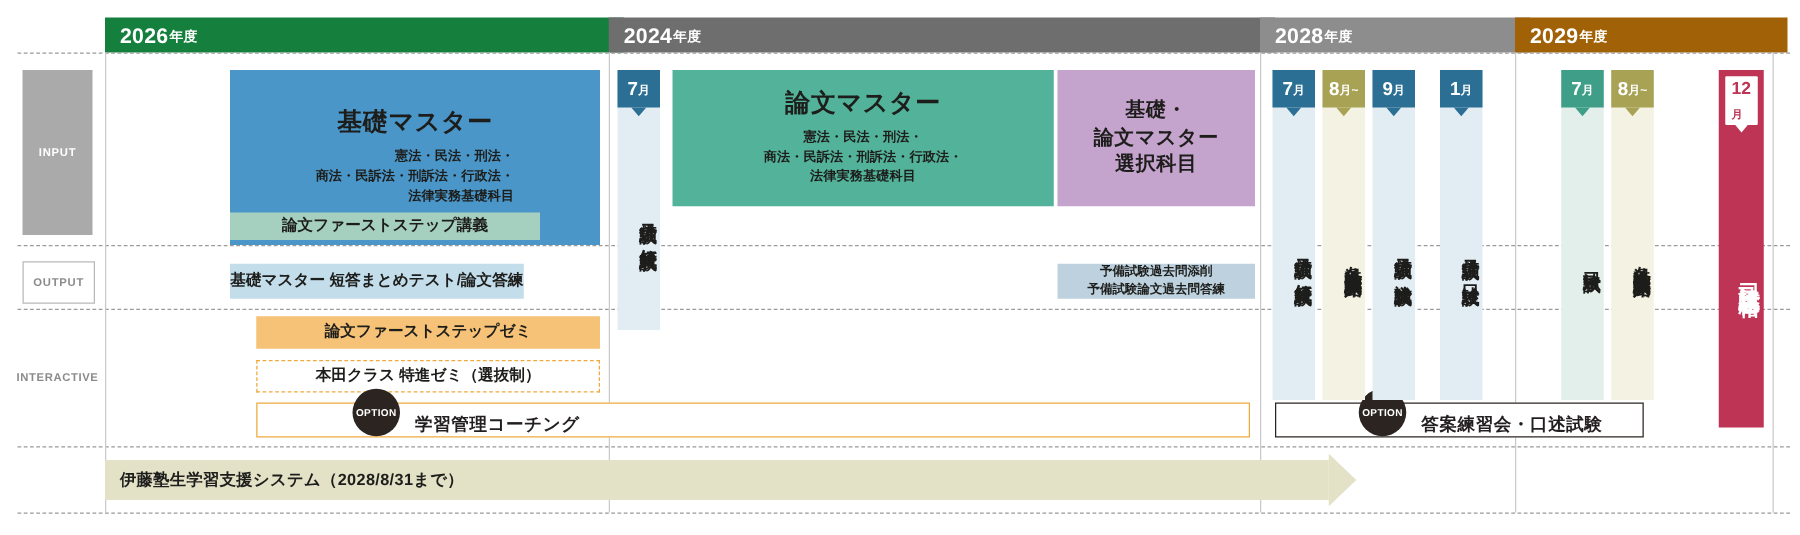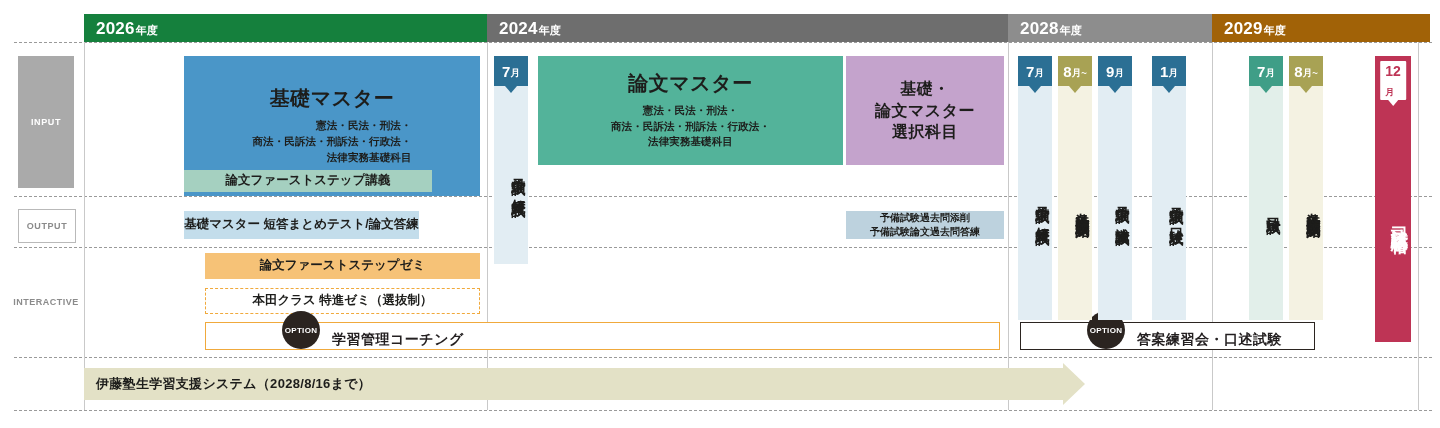--- a/index.html
+++ b/index.html
@@ -280,18 +280,18 @@
 
   <div class="passbox" style="left:1375px;top:56px;width:36px;height:286px;">
     <div class="ptab">
       <span class="mm">12</span><span class="mu">月</span>
     </div>
     <div class="vtext">司法試験合格</div>
   </div>
 
   <div class="arrowwrap" style="width:1001px;">
     <div class="arrowbody" style="width:979px;">
-      <span>伊藤塾生学習支援システム（2028/8/16まで）</span>
+      <span>伊藤塾生学習支援システム（2028/8/31まで）</span>
     </div>
     <div class="arrowhead" style="left:979px;"></div>
   </div>
 
 </div>
 
 </body></html>

